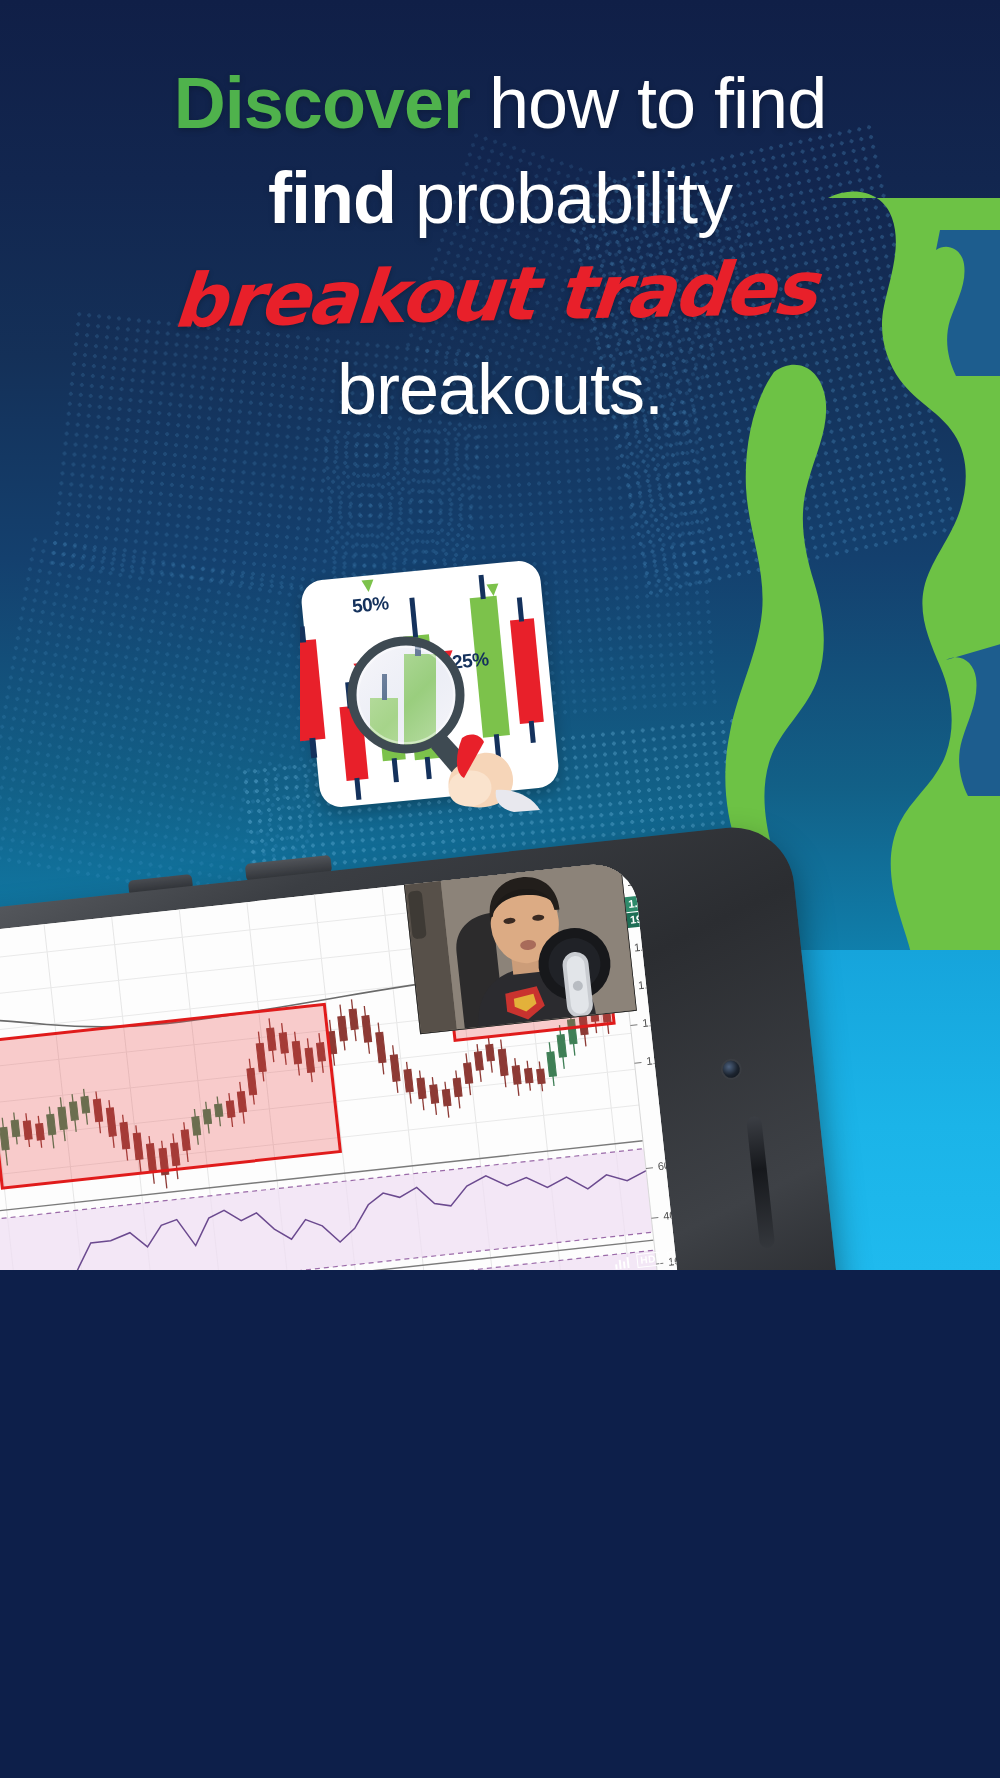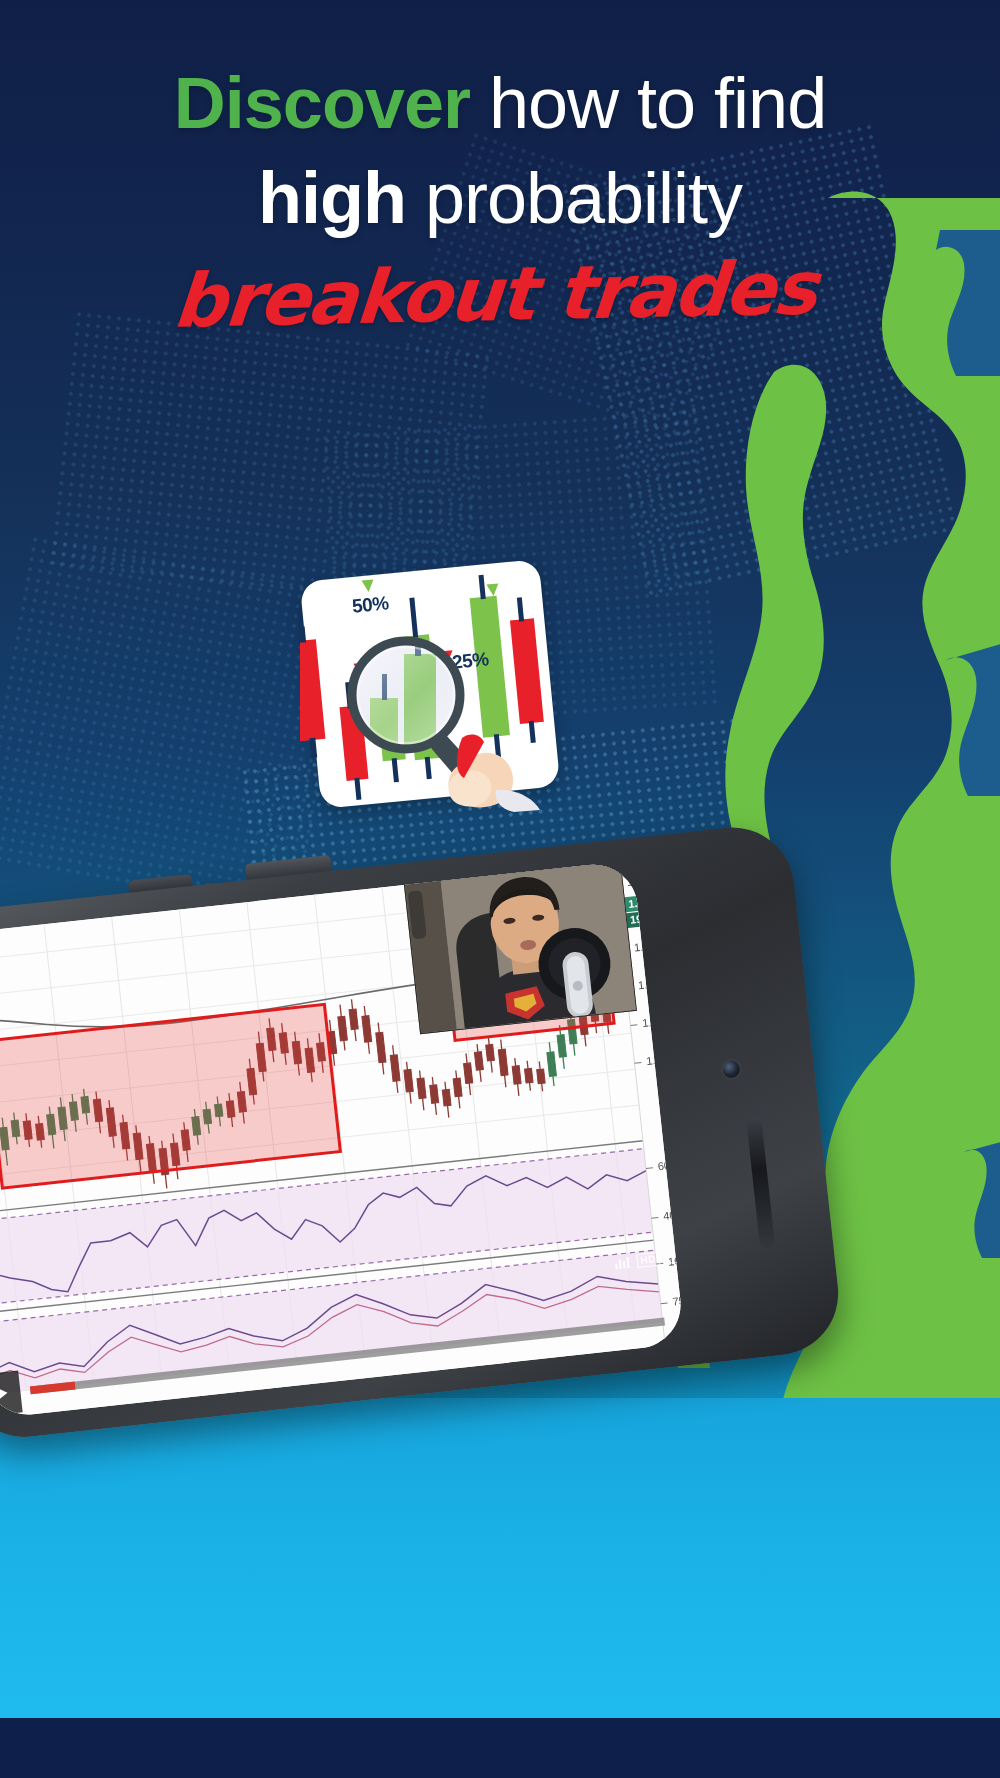--- a/index.html
+++ b/index.html
@@ -4,21 +4,21 @@
 <style>
   * { box-sizing: border-box; margin: 0; padding: 0; }
   html, body {
     width: 1000px; height: 1778px;
     overflow: hidden;
     font-family: "Liberation Sans", sans-serif;
     background: #0d1f4a;
   }
   #stage {
     position: relative;
-    width: 1000px; height: 1718px;
+    width: 1000px; height: 1270px;
     overflow: hidden;
     background: linear-gradient(180deg,
       #101f47 0%,
       #12264f 14%,
       #143058 28%,
       #14406e 44%,
       #126087 62%,
       #0f86b4 78%,
       #13a0d4 90%,
       #18ade3 100%);
@@ -281,22 +281,23 @@
     <path fill="#1d5d8e" d="M258 60 C270 52 284 60 286 74 C289 94 278 112 272 130 C266 150 270 170 278 186
       L330 186 L330 40 L262 40 Z"></path>
     <path fill="#1d5d8e" d="M268 470 C282 462 296 472 298 488 C301 510 290 530 284 550
       C278 570 282 590 290 606 L330 606 L330 452 Z"></path>
     <path fill="#1d5d8e" d="M286 962 C296 956 306 962 308 974 C311 992 302 1008 298 1024
       C294 1040 298 1056 304 1068 L330 1068 L330 950 Z"></path>
   </svg>
 
   <div id="headline">
     <span class="hl-line"><span class="hl-green">Discover</span><span> how to find</span></span>
-    <span class="hl-line"><span class="hl-strong">high</span><span> probability</span></span>
+    <span class="hl-line"><span class="hl-strong">find</span><span> probability</span></span>
     <span class="hl-script">breakout trades</span>
+    <span class="hl-line">breakouts.</span>
   </div>
 
   <div id="illo">
     <div id="illo-card"></div>
 
     <svg width="270" height="250" viewBox="0 0 270 250">
       <g transform="rotate(-5.5 135 125)">
 
         <g stroke-width="0">
           <rect x="-5" y="66" width="26" height="100" fill="#e8202a"></rect>

